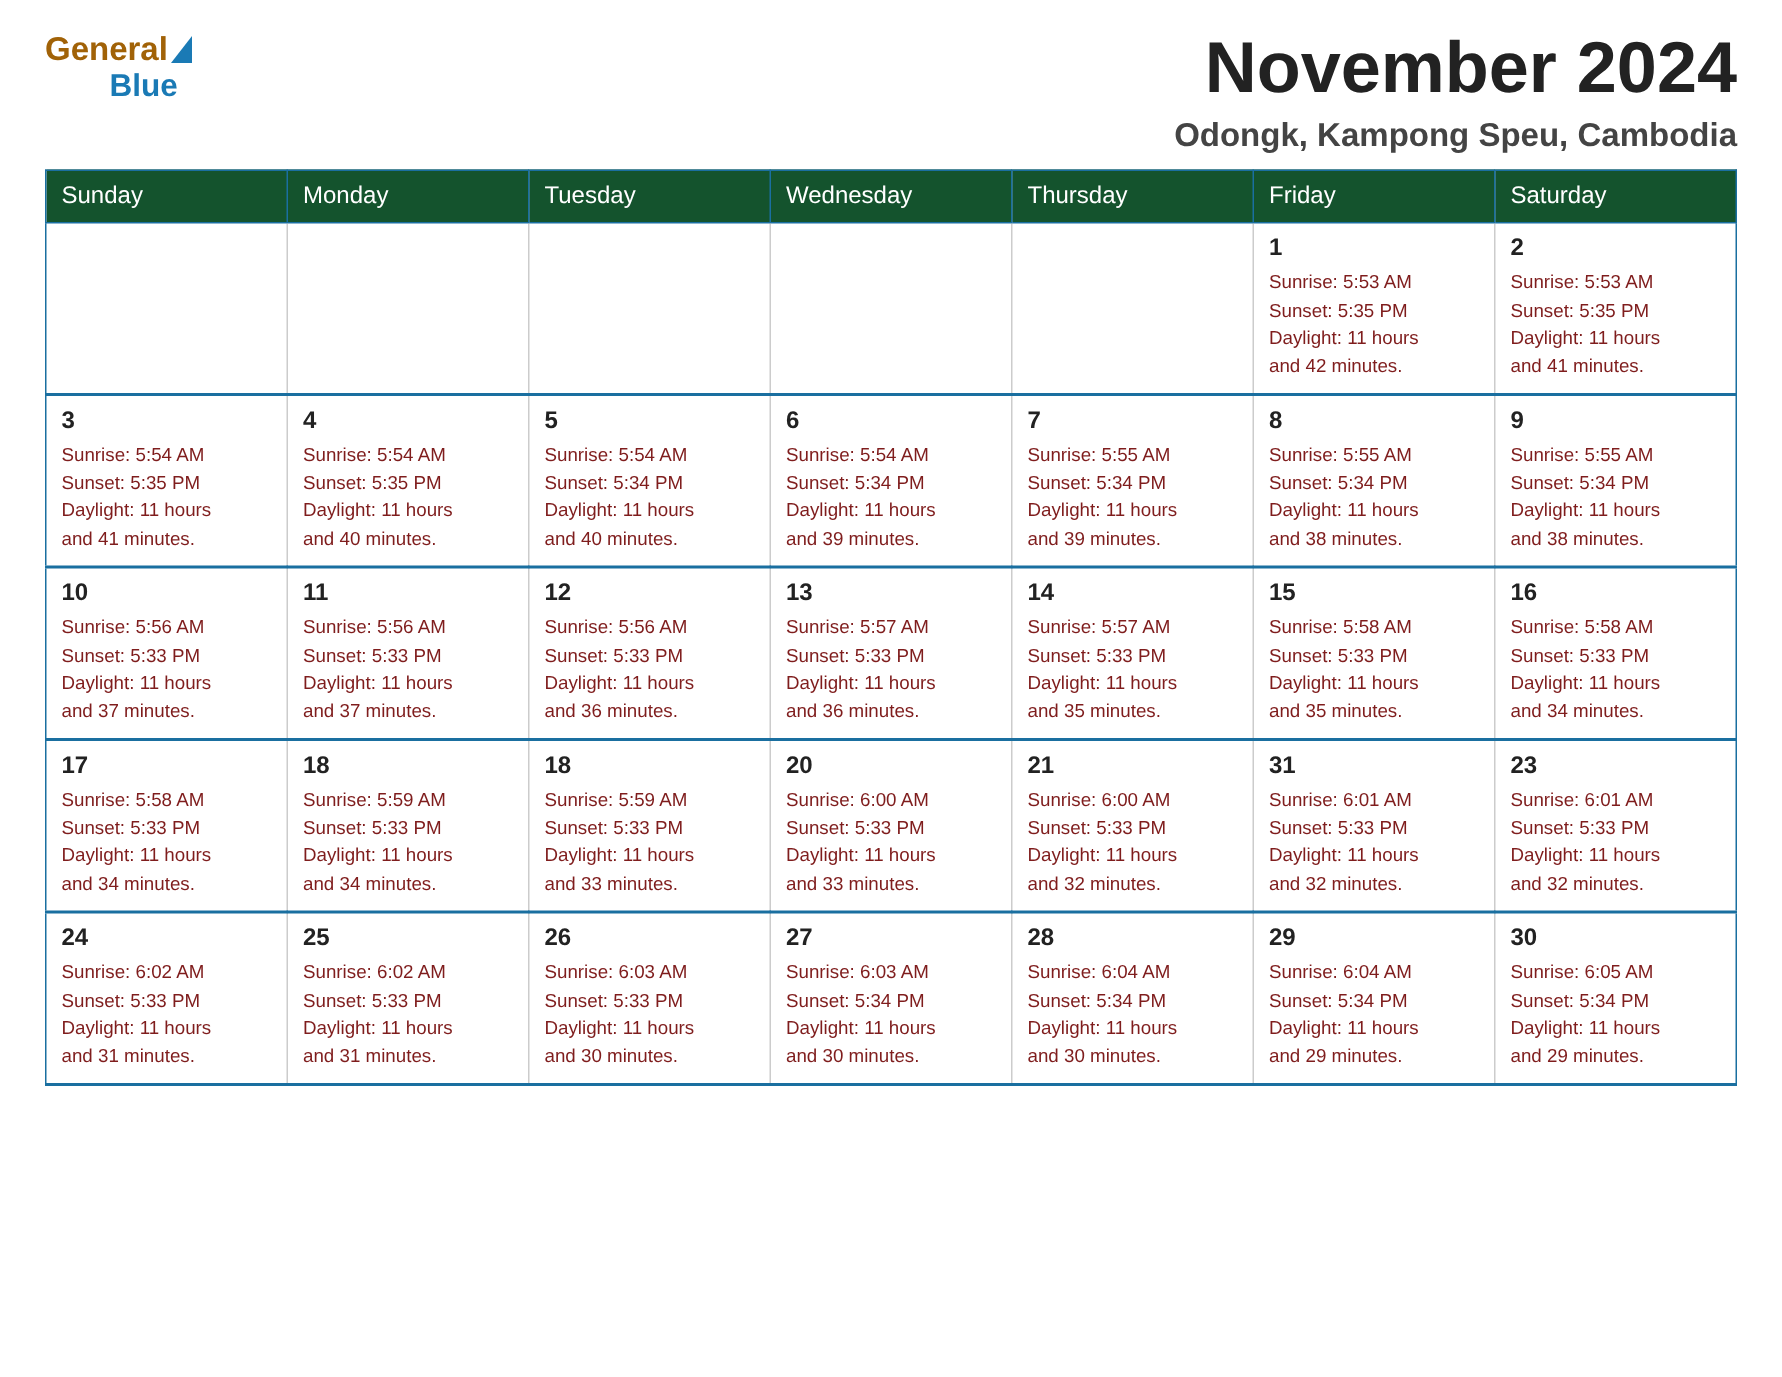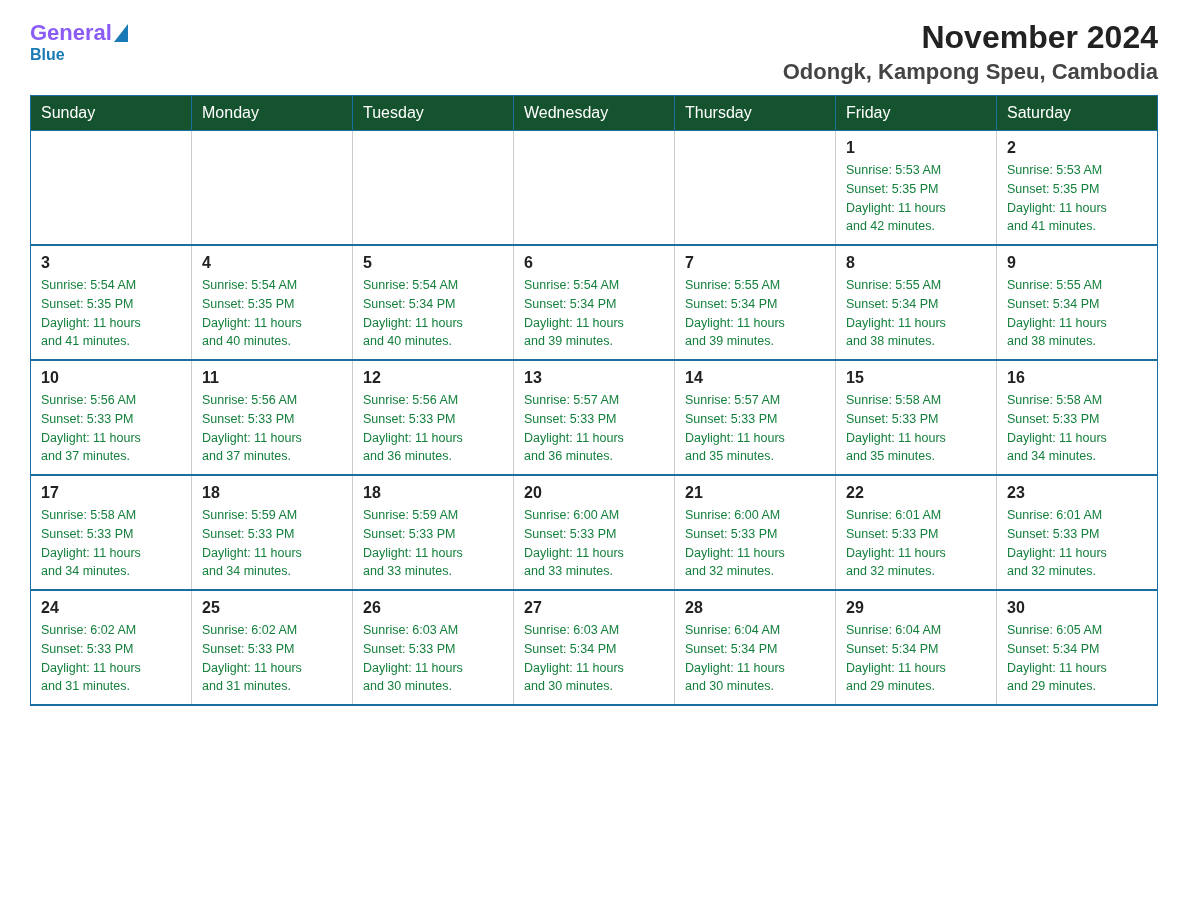--- a/index.html
+++ b/index.html
@@ -17,51 +17,52 @@
       margin-bottom: 10px;
     }
     .logo {
       display: flex;
       align-items: center;
       gap: 0;
     }
     .logo-general {
       font-size: 22px;
       font-weight: bold;
-      color: #8b5cf6;
+      color: #a16207;
     }
     .logo-blue-part {
       display: flex;
       flex-direction: column;
       align-items: flex-start;
     }
     .logo-arrow {
       width: 0;
       height: 0;
       border-left: 14px solid transparent;
       border-right: 0px solid transparent;
       border-bottom: 18px solid #1a7ab5;
       display: inline-block;
       margin-left: 2px;
       vertical-align: middle;
     }
     .logo-blue-text {
-      font-size: 16px;
+      font-size: 21px;
       font-weight: bold;
       color: #1a7ab5;
+      margin-left: 43px;
     }
     .logo-line1 {
       display: flex;
       align-items: center;
     }
     .title-block {
       text-align: right;
     }
     .title-block h1 {
-      font-size: 32px;
+      font-size: 48px;
       font-weight: bold;
       color: #222;
       line-height: 1.1;
     }
     .title-block h2 {
       font-size: 22px;
       font-weight: bold;
       color: #444;
       margin-top: 4px;
     }
@@ -100,21 +101,21 @@
       border-right: 1px solid #1a6fa0;
     }
     .day-number {
       font-size: 16px;
       font-weight: bold;
       color: #222;
       margin-bottom: 4px;
     }
     .day-info {
       font-size: 12.5px;
-      color: #15803d;
+      color: #7f1d1d;
       line-height: 1.5;
     }
     .empty-cell {
       background: #f9f9f9;
     }
   </style>
 </head>
 <body>
 
 <div class="header">
@@ -236,21 +237,21 @@
         </td>
         <td>
           <div class="day-number">20</div>
           <div class="day-info">Sunrise: 6:00 AM<br>Sunset: 5:33 PM<br>Daylight: 11 hours<br>and 33 minutes.</div>
         </td>
         <td>
           <div class="day-number">21</div>
           <div class="day-info">Sunrise: 6:00 AM<br>Sunset: 5:33 PM<br>Daylight: 11 hours<br>and 32 minutes.</div>
         </td>
         <td>
-          <div class="day-number">22</div>
+          <div class="day-number">31</div>
           <div class="day-info">Sunrise: 6:01 AM<br>Sunset: 5:33 PM<br>Daylight: 11 hours<br>and 32 minutes.</div>
         </td>
         <td>
           <div class="day-number">23</div>
           <div class="day-info">Sunrise: 6:01 AM<br>Sunset: 5:33 PM<br>Daylight: 11 hours<br>and 32 minutes.</div>
         </td>
       </tr>
       <tr>
         <td>
           <div class="day-number">24</div>

